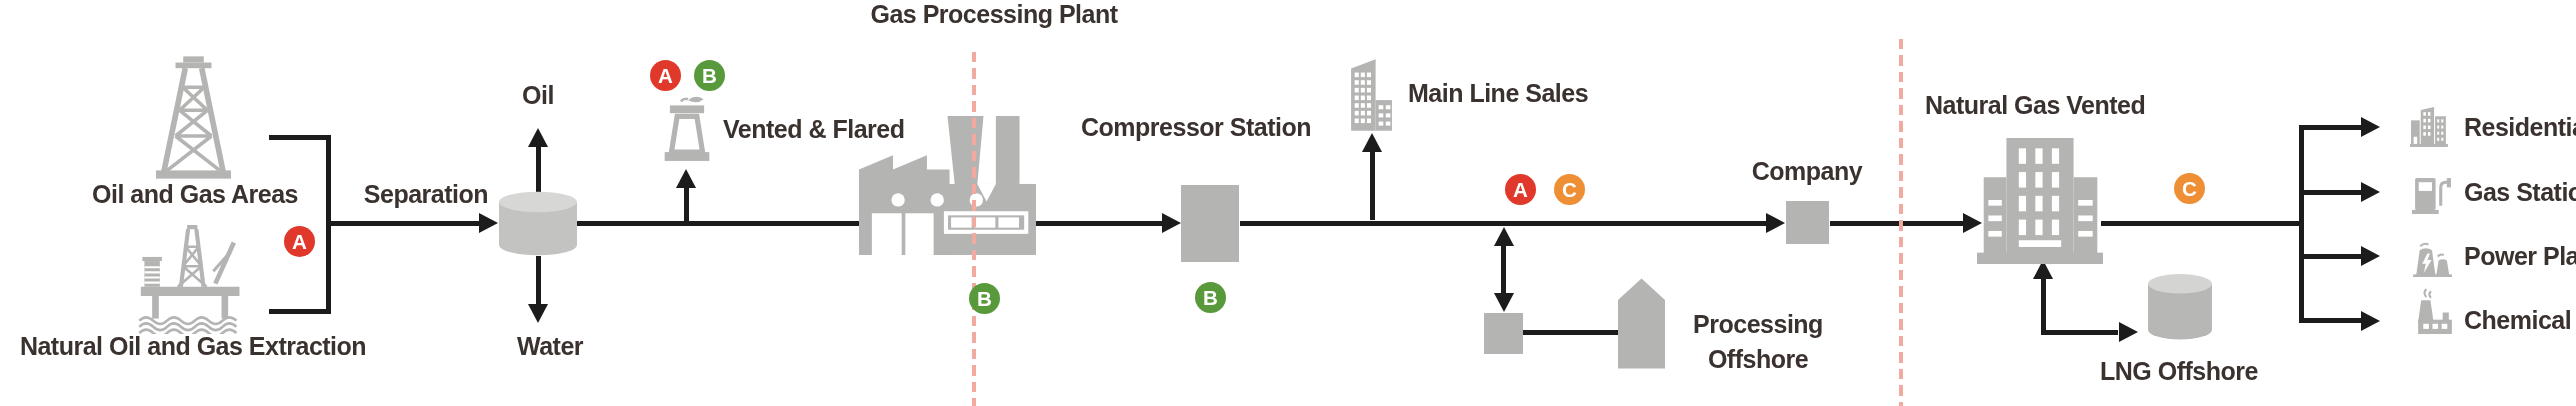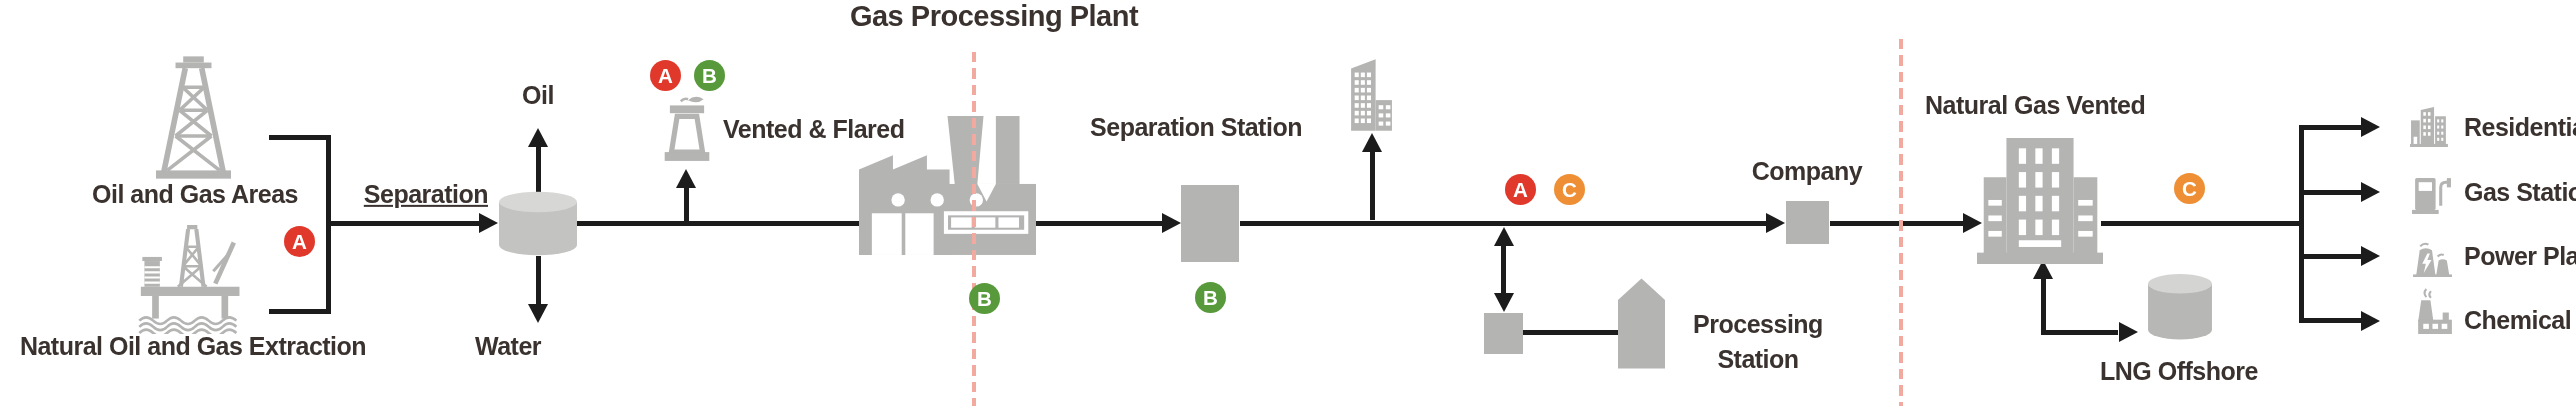--- a/index.html
+++ b/index.html
@@ -2,22 +2,22 @@
 <html style="font-size:8.2px"><head>
 <meta charset="utf-8">
 <style>
   html,body{margin:0;padding:0;background:#ffffff;}
   #canvas{position:relative;width:2832px;height:406px;background:#ffffff;overflow:hidden;
           font-family:"Liberation Sans",sans-serif;}
   .lbl{position:absolute;font-weight:700;font-size:25px;line-height:1.05;color:#3a322f;
        letter-spacing:-0.5px;white-space:nowrap;}
   .ctr{transform:translate(-50%,-50%);text-align:center;}
   .vctr{transform:translateY(-50%);}
-  .rctr{transform:translate(-100%,-50%);text-decoration:underline;}
-  .title{font-size:29px;transform:translateX(-50%);}
+  .rctr{transform:translate(-100%,-50%);}
+  .title{font-size:25px;transform:translateX(-50%);}
   .hline{position:absolute;height:5.2px;background:#1c1c1c;}
   .vline{position:absolute;width:5.2px;background:#1c1c1c;}
   .thin{height:4.6px;}
   .ah-r{position:absolute;width:0;height:0;border-top:10.3px solid transparent;
         border-bottom:10.3px solid transparent;border-left:19.6px solid #1c1c1c;}
   .ah-u{position:absolute;width:0;height:0;border-left:10.3px solid transparent;
         border-right:10.3px solid transparent;border-bottom:19.6px solid #1c1c1c;}
   .ah-d{position:absolute;width:0;height:0;border-left:10.3px solid transparent;
         border-right:10.3px solid transparent;border-top:19.6px solid #1c1c1c;}
   .badge{position:absolute;width:31px;height:31px;border-radius:50%;color:#ffffff;
@@ -338,26 +338,27 @@
   <div class="badge bg-red" style="left:1505px;top:174px;">A</div>
   <div class="badge bg-orange" style="left:1554px;top:174px;">C</div>
   <div class="badge bg-orange" style="left:2174px;top:173px;">C</div>
 
   <div class="lbl title" style="left:994px;top:1px;">Gas Processing Plant</div>
 
   <div class="lbl ctr" style="left:195px;top:194px;">Oil and Gas Areas</div>
   <div class="lbl ctr" style="left:193px;top:346px;">Natural Oil and Gas Extraction</div>
   <div class="lbl rctr" style="left:488px;top:194px;">Separation</div>
   <div class="lbl ctr" style="left:538px;top:95px;">Oil</div>
-  <div class="lbl ctr" style="left:508px;top:346px;">Water</div>
+  <div class="lbl ctr" style="left:550px;top:346px;">Water</div>
   <div class="lbl vctr" style="left:723px;top:129px;">Vented &amp; Flared</div>
-  <div class="lbl ctr" style="left:1196px;top:127px;">Separation Station</div>
+  <div class="lbl ctr" style="left:1196px;top:127px;">Compressor Station</div>
+  <div class="lbl vctr" style="left:1408px;top:93px;">Main Line Sales</div>
   <div class="lbl ctr" style="left:1758px;top:342px;line-height:35px;">
     <div>Processing</div>
-    <div>Station</div>
+    <div>Offshore</div>
   </div>
   <div class="lbl ctr" style="left:1807px;top:171px;">Company</div>
   <div class="lbl vctr" style="left:1925px;top:105px;">Natural Gas Vented</div>
   <div class="lbl vctr" style="left:2100px;top:371px;">LNG Offshore</div>
   <div class="lbl vctr" style="left:2464px;top:127px;">Residential Areas</div>
   <div class="lbl vctr" style="left:2464px;top:192px;">Gas Station</div>
   <div class="lbl vctr" style="left:2464px;top:256px;">Power Plant</div>
   <div class="lbl vctr" style="left:2464px;top:320px;">Chemical Plant</div>
 
 </div>

